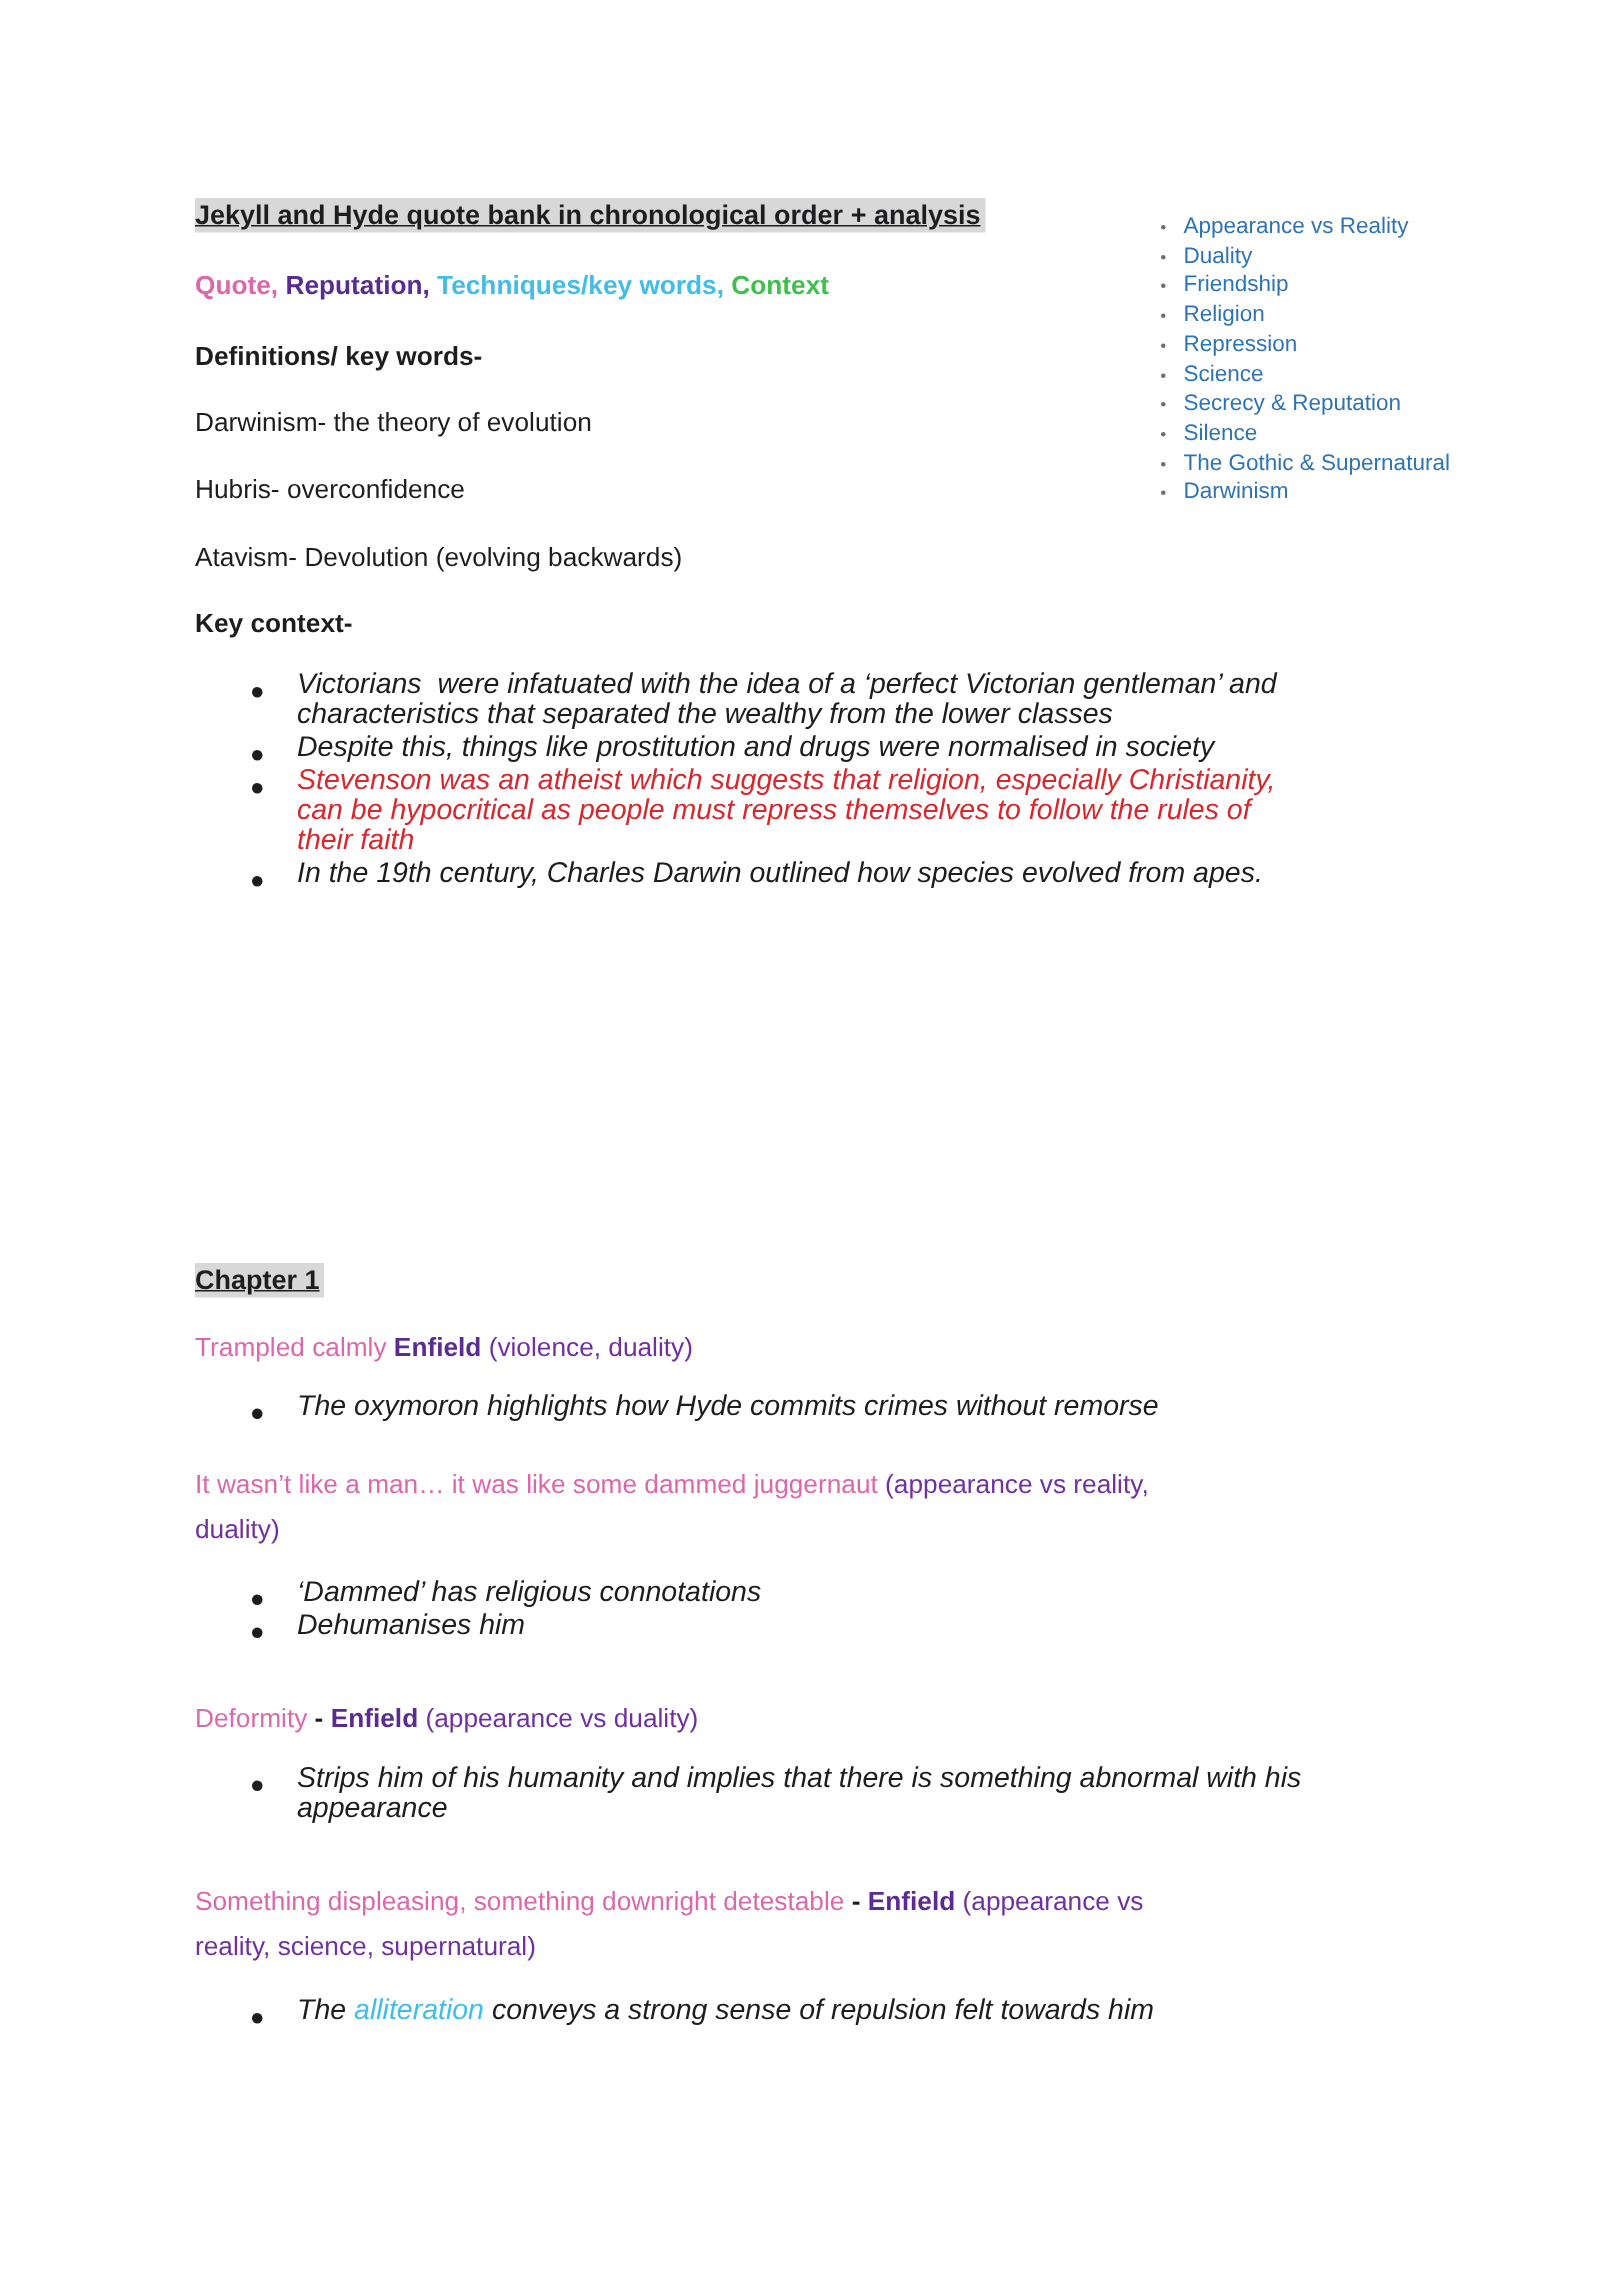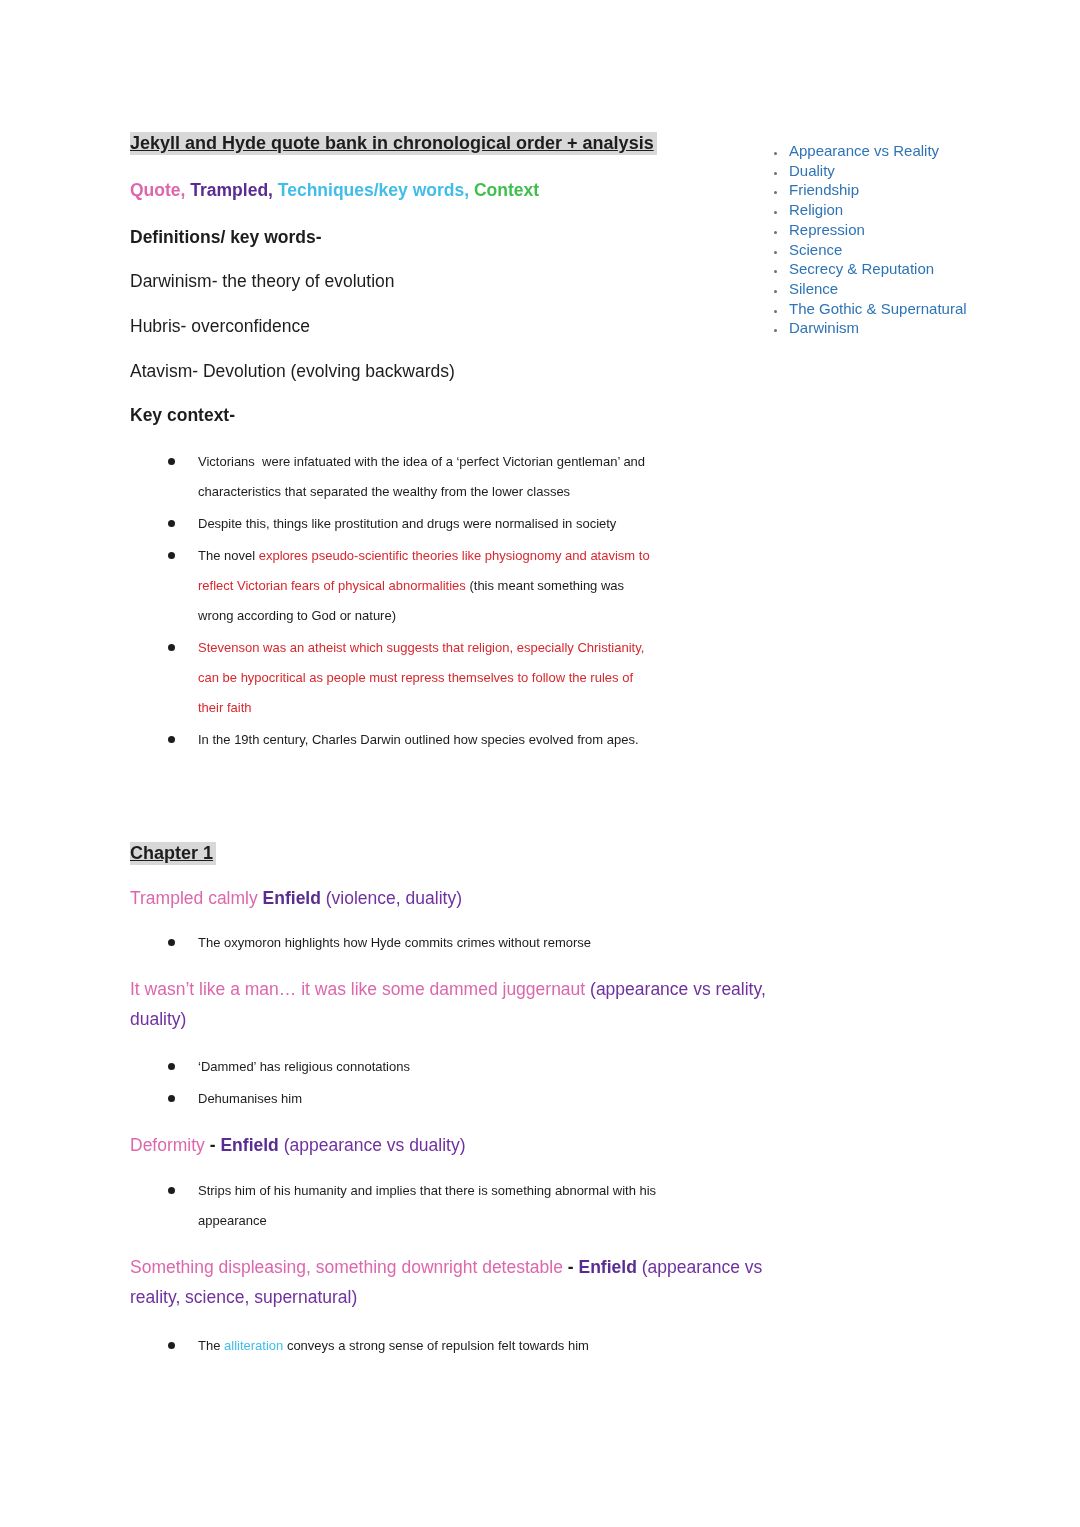--- a/index.html
+++ b/index.html
@@ -13,21 +13,21 @@
   .hl{background:var(--highlight,#d8d8d8);text-decoration:underline;padding:1px 3px 2px 0;}
   .b{font-weight:700;}
   .c-black{color:var(--black,#1d1d1f);}
   .c-red{color:var(--red,#d9272e);}
   .c-pink{color:var(--pink,#dc67ac);text-align:center;}
   .c-purple{color:var(--purple,#7030a0);}
   .c-purpled{color:var(--purpled,#5a2b90);}
   .c-lightblue{color:var(--lightblue,#41bde8);}
   .c-green{color:var(--green,#3fbf4e);}
   ul.bullets{list-style:none;margin:0;padding:0 0 0 68px;}
-  ul.bullets li{position:relative;margin:0 0 2px 0;white-space:pre-wrap;font-size:13px;line-height:30px;}
+  ul.bullets li{position:relative;margin:0 0 2px 0;white-space:pre-wrap;font-size:19px;line-height:20px;font-style:italic;}
   ul.bullets li::before{
     content:"";position:absolute;left:-30px;top:11px;width:7px;height:7px;border-radius:50%;
     background:var(--black,#1d1d1f);
   }
   .themes{
     position:absolute;left:770px;top:141px;width:280px;
     font-size:15px;line-height:19.7px;color:var(--blue,#2e74b5);
     filter:blur(0.3px);
   }
   .themes ul{list-style:disc;margin:0;padding:0 0 0 17px;}
@@ -51,36 +51,34 @@
         <li>Silence</li>
         <li>The Gothic &amp; Supernatural</li>
         <li>Darwinism</li>
       </ul>
   </div>
 
   <div class="content">
 
     <h1 class="blk" style="top:128px"><span class="hl">Jekyll and Hyde quote bank in chronological order + analysis</span></h1>
 
-    <p class="blk b" style="top:175px"><span class="c-pink b">Quote, </span><span class="c-purpled b">Trampled, </span><span class="c-lightblue b">Techniques/key words, </span><span class="c-green b">Context</span></p>
+    <p class="blk b" style="top:175px"><span class="c-pink b">Quote, </span><span class="c-purpled b">Reputation, </span><span class="c-lightblue b">Techniques/key words, </span><span class="c-green b">Context</span></p>
 
     <p class="blk b" style="top:222px">Definitions/ key words-</p>
 
     <p class="blk" style="top:266px">Darwinism- the theory of evolution</p>
 
     <p class="blk" style="top:311px">Hubris- overconfidence</p>
 
     <p class="blk" style="top:356px">Atavism- Devolution (evolving backwards)</p>
 
     <p class="blk b" style="top:400px">Key context-</p>
 
     <ul class="bullets blk" style="top:447px"><li><span class="c-black">Victorians  were infatuated with the idea of a ‘perfect Victorian gentleman’ and
-characteristics that separated the wealthy from the lower classes</span></li><li><span class="c-black">Despite this, things like prostitution and drugs were normalised in society</span></li><li><span class="c-black">The novel </span><span class="c-red">explores pseudo-scientific theories like physiognomy and atavism to
-reflect Victorian fears of physical abnormalities </span><span class="c-black">(this meant something was
-wrong according to God or nature)</span></li><li><span class="c-red">Stevenson was an atheist which suggests that religion, especially Christianity,
+characteristics that separated the wealthy from the lower classes</span></li><li><span class="c-black">Despite this, things like prostitution and drugs were normalised in society</span></li><li><span class="c-red">Stevenson was an atheist which suggests that religion, especially Christianity,
 can be hypocritical as people must repress themselves to follow the rules of
 their faith</span></li><li><span class="c-black">In the 19th century, Charles Darwin outlined how species evolved from apes.
 </span></li></ul>
 
     <h2 class="blk" style="top:838px"><span class="hl">Chapter 1</span></h2>
 
     <p class="blk" style="top:883px"><span class="c-pink">Trampled calmly </span><span class="c-purpled b">Enfield</span><span class="c-purple"> (violence, duality)</span></p>
     <ul class="bullets blk" style="top:928px"><li><span class="c-black">The oxymoron highlights how Hyde commits crimes without remorse</span></li></ul>
 
     <p class="blk" style="top:974px"><span class="c-pink">It wasn’t like a man… it was like some dammed juggernaut </span><span class="c-purple">(appearance vs reality,

